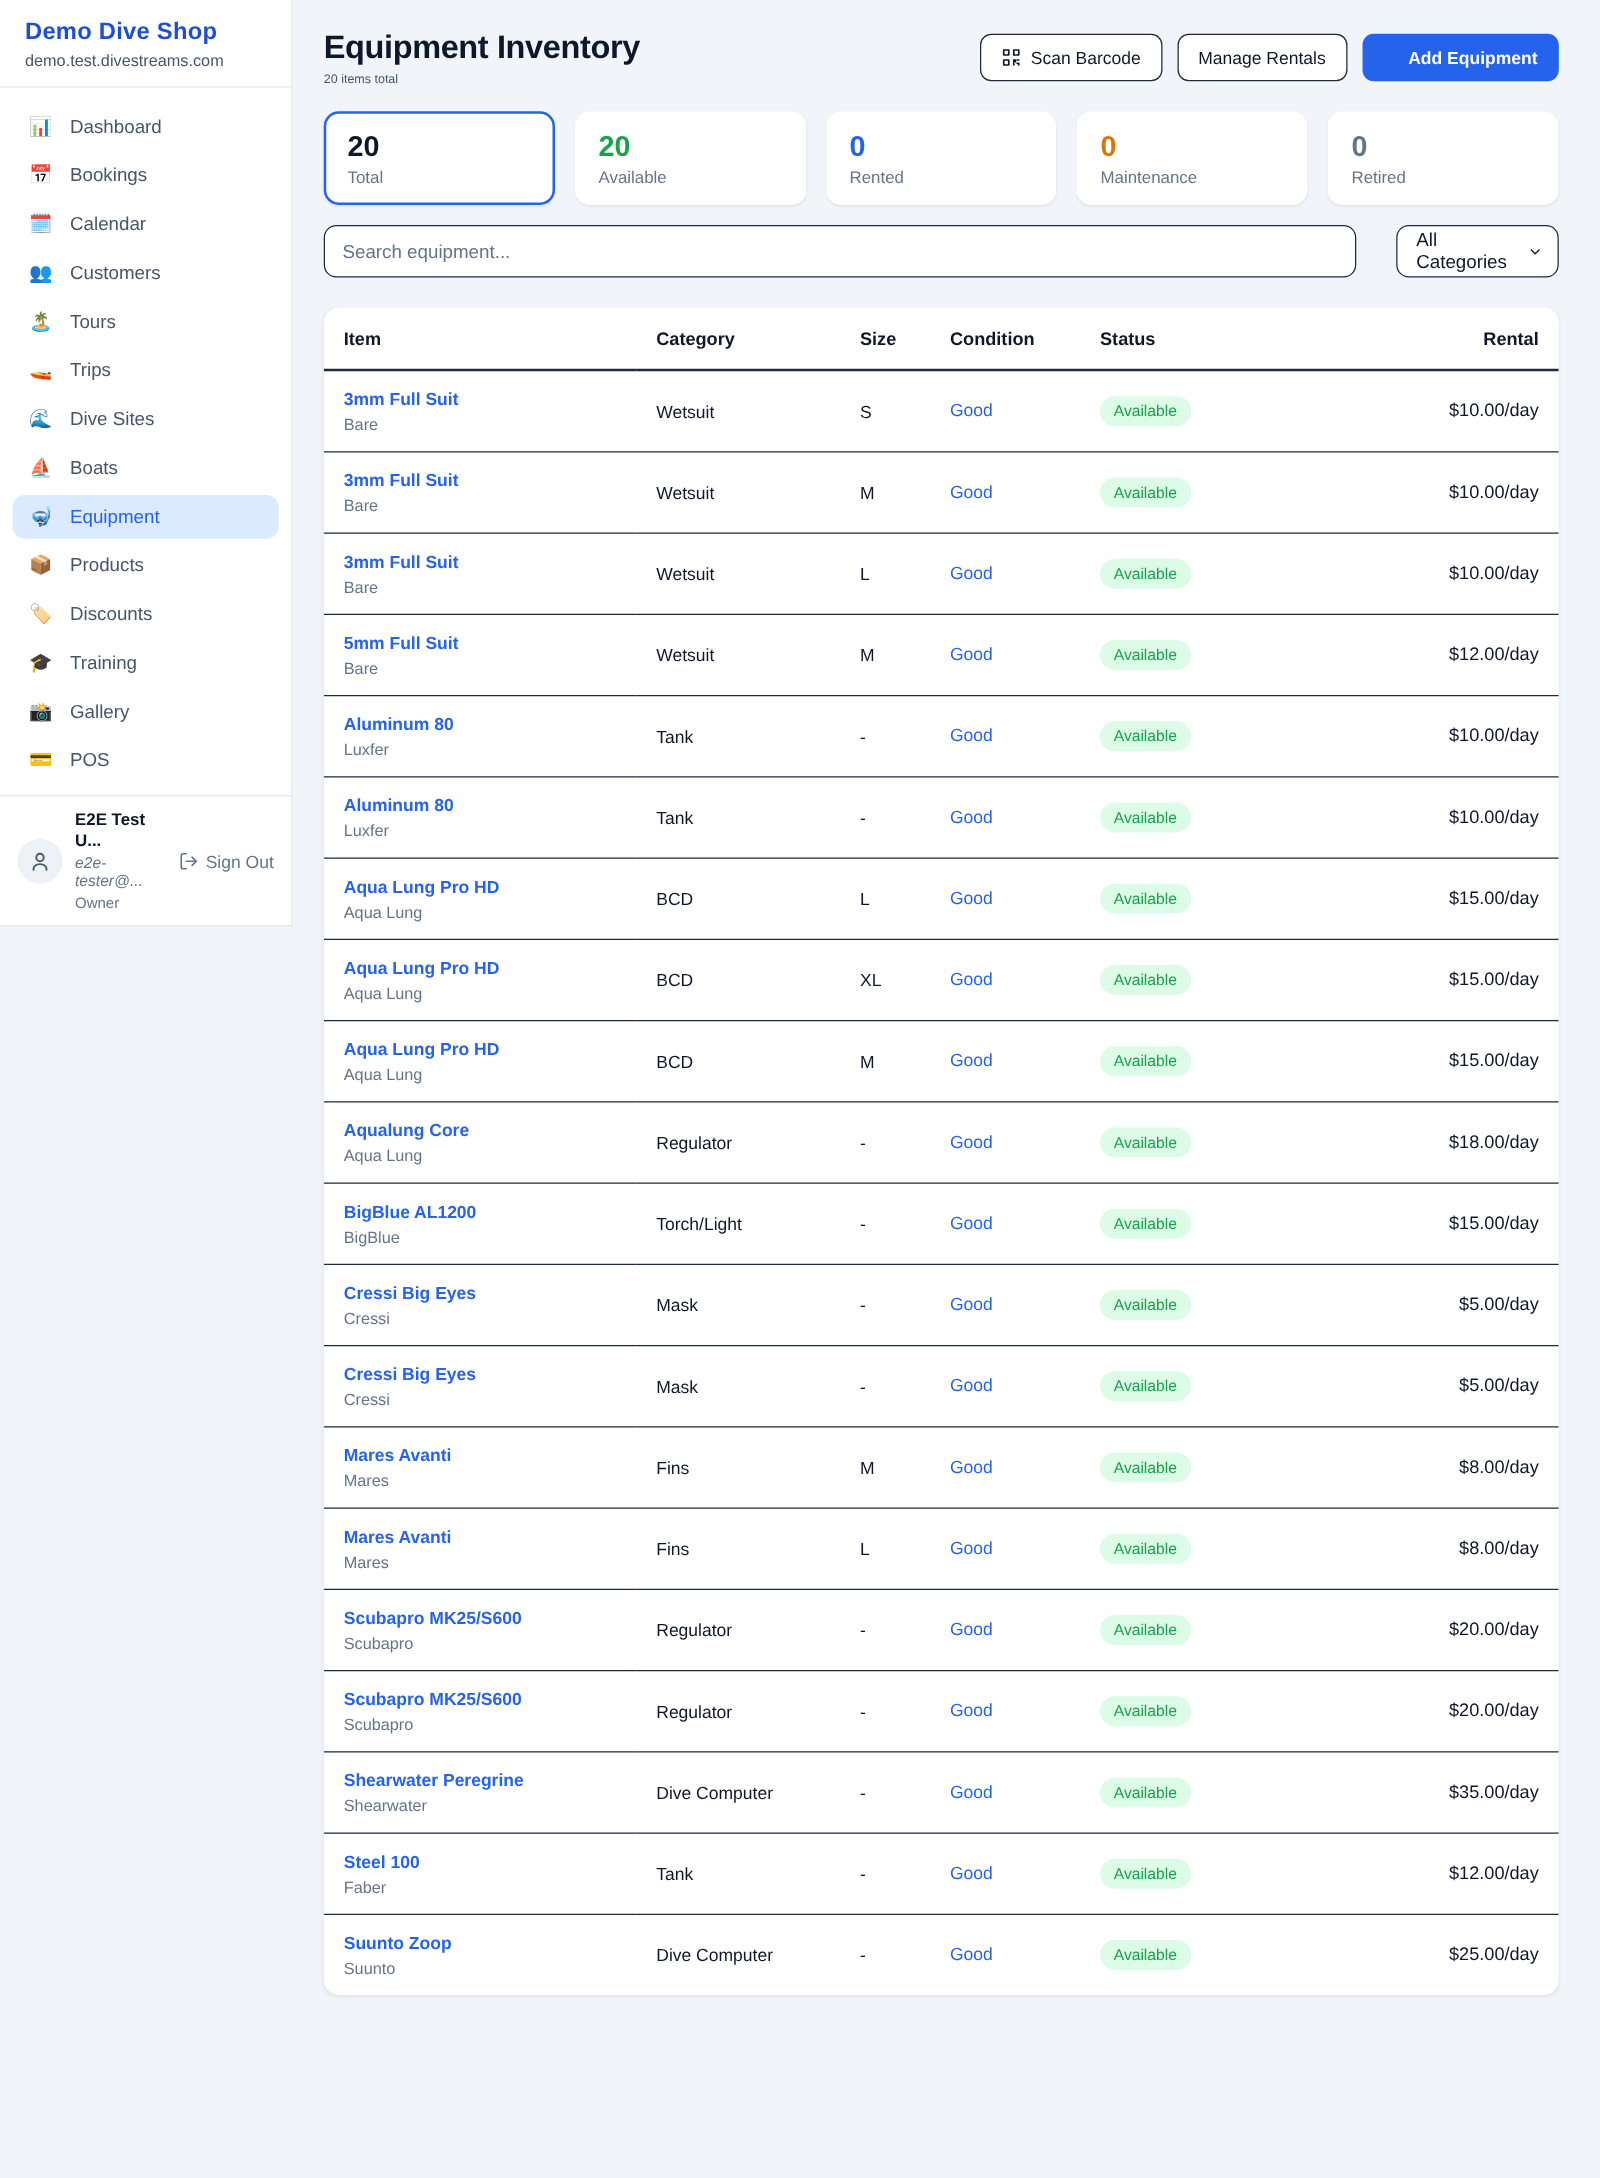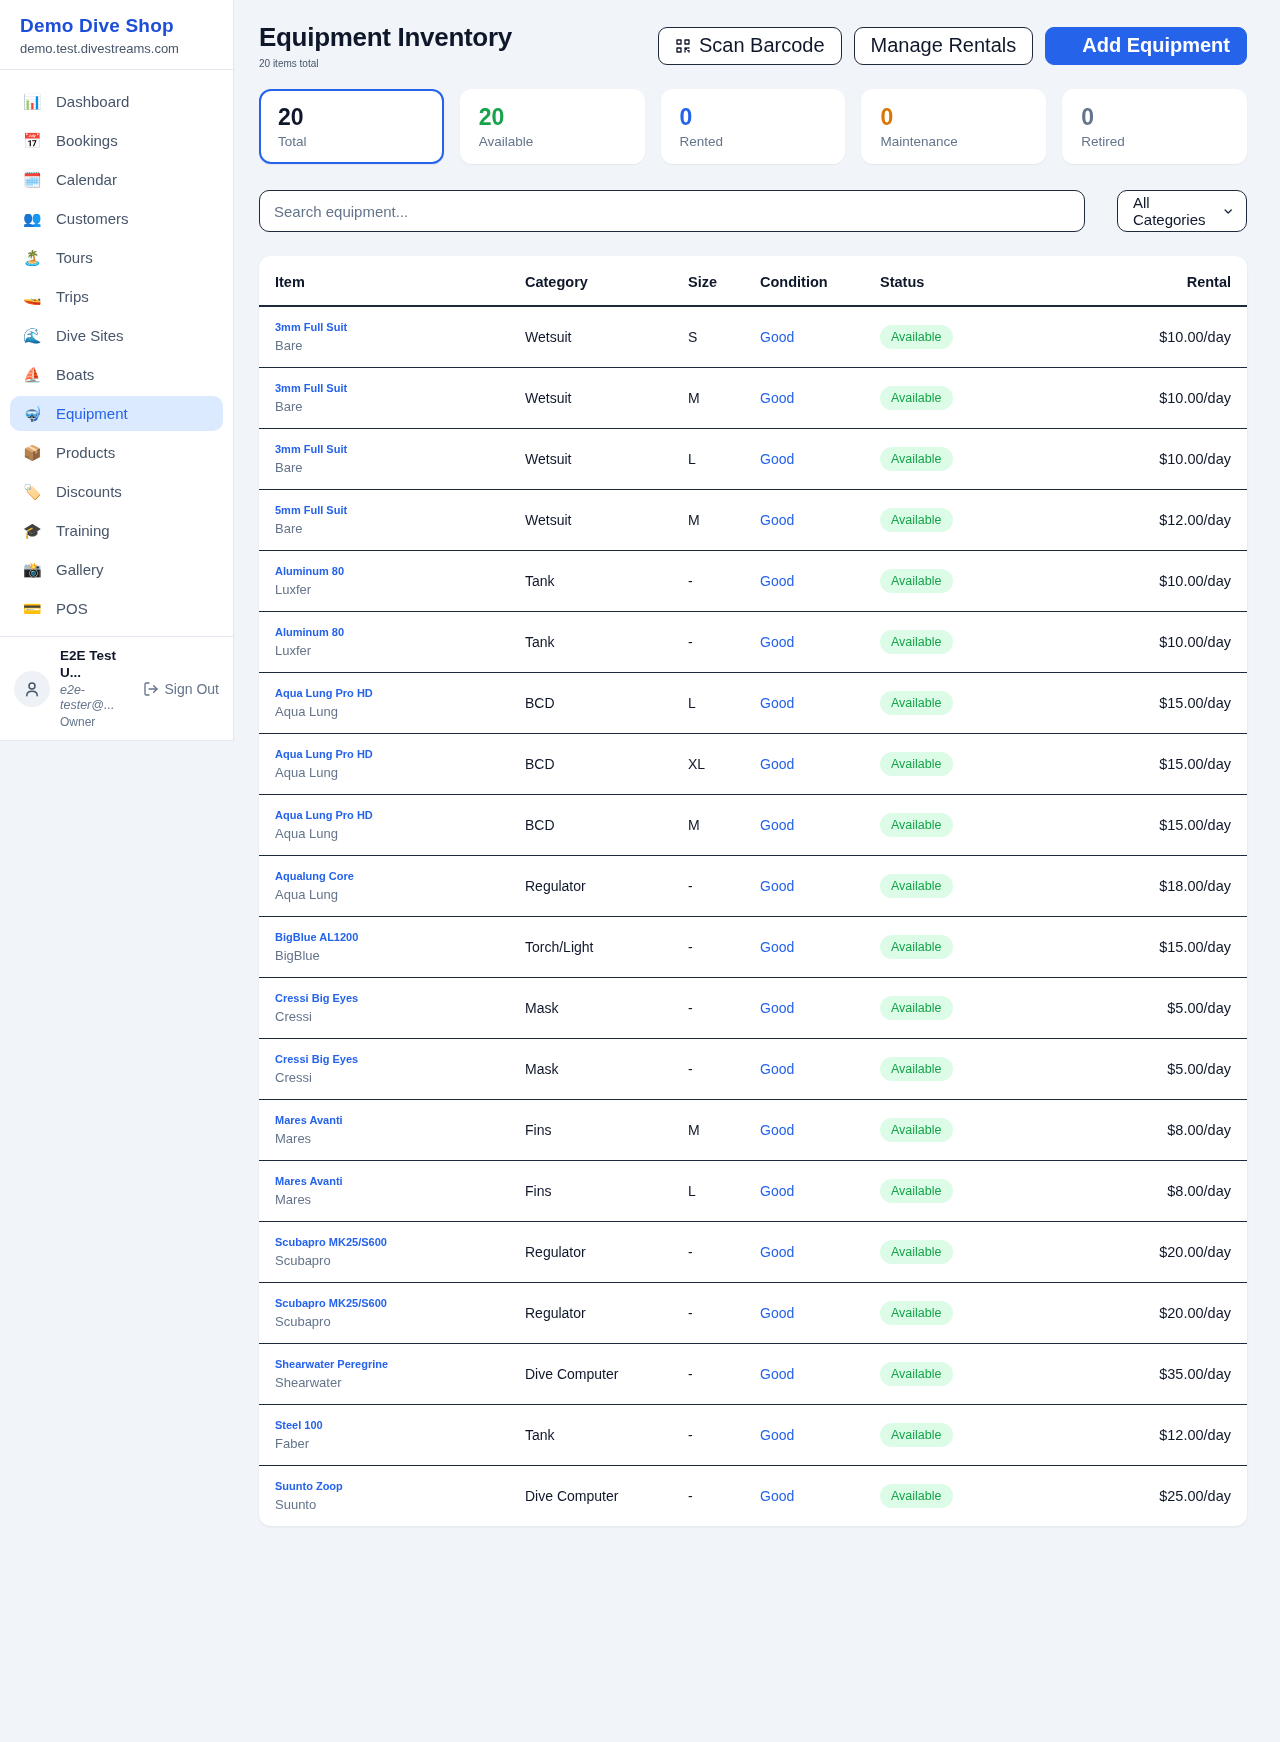--- a/index.html
+++ b/index.html
@@ -42,36 +42,36 @@
   .user-role { font-size:12px; color:#64748b; margin-top:1px; }
   .signout { display:flex; align-items:center; gap:6px; color:#64748b; font-size:14px; white-space:nowrap; cursor:pointer; }
   
   .main { position:absolute; left:234px; top:0; right:0; padding:22px 33px 0 25px; }
   .page-head { display:flex; align-items:center; justify-content:space-between; }
   .page-title { font-size:26px; font-weight:800; color:#0f172a; letter-spacing:-.3px; }
   .page-sub { font-size:10px; color:#475569; margin-top:5px; }
   .head-actions { display:flex; gap:12px; align-items:center; }
   .btn {
     height:38px; padding:0 16px; border-radius:9px; background:#fff;
-    border:1.5px solid #1e293b; font-size:20px; font-weight:500; color:#0f172a;
+    border:1.5px solid #1e293b; font-size:14px; font-weight:500; color:#0f172a;
     display:flex; align-items:center; gap:8px; cursor:pointer;
     font-family:"Liberation Sans",sans-serif;
   }
   .btn-primary { background:#2563eb; border-color:#2563eb; color:#fff; font-weight:600;padding-left:36px; }
   
   .stats { display:flex; gap:16px; margin-top:20px; }
   .stat {
     flex:1; background:#fff; border-radius:12px; padding:13px 17px;
     border:2px solid transparent; box-shadow:0 1px 2px rgba(15,23,42,.06); cursor:pointer;
   }
   .stat.selected { border-color:#2563eb; }
   .stat-value { font-size:23px; font-weight:800; line-height:1.15; }
   .stat-label { font-size:13.5px; color:#64748b; margin-top:4px; }
   
-  .filter-row { display:flex; gap:32px; margin-top:26px; }
+  .filter-row { display:flex; gap:32px; margin-top:16px; }
   .search-input {
     flex:1; height:42px; background:#fff; border:1.5px solid #1e293b; border-radius:10px;
     padding:0 14px; font-size:15px; color:#0f172a; font-family:"Liberation Sans",sans-serif; outline:none;
   }
   .search-input::placeholder { color:#64748b; }
   .select {
     width:130px; height:42px; background:#fff; border:1.5px solid #1e293b; border-radius:10px;
     display:flex; align-items:center; justify-content:center; padding:0 12px 0 15px;
     font-size:15px; color:#0f172a; cursor:pointer;
   }
@@ -81,21 +81,21 @@
     box-shadow:0 1px 3px rgba(15,23,42,.08); overflow:hidden;
   }
   table { width:100%; border-collapse:collapse; }
   th {
     text-align:left; font-size:14.5px; font-weight:700; color:#0f172a;
     padding:18px 16px 15px 16px; border-bottom:2px solid #1e293b;
   }
   td { padding:14px 16px; vertical-align:middle; }
   tbody tr + tr td { border-top:1.5px solid #1e293b; }
   .col-rental { text-align:right; }
-  .item-name { font-size:11px; font-weight:600; color:#2563eb; cursor:pointer; }
+  .item-name { font-size:14px; font-weight:600; color:#2563eb; cursor:pointer; }
   .item-brand { font-size:13px; color:#64748b; margin-top:5px; }
   .cell-text { font-size:14px; color:#0f172a; }
   .cond-link { font-size:14px; color:#2563eb; cursor:pointer; }
   .pill {
     display:inline-block; background:#dcfce7; color:#16a34a;
     font-size:12.5px; padding:5px 11px; border-radius:999px;
   }
   .rental { font-size:14.5px; color:#0f172a; }
   svg { display:block; }
 </style>

